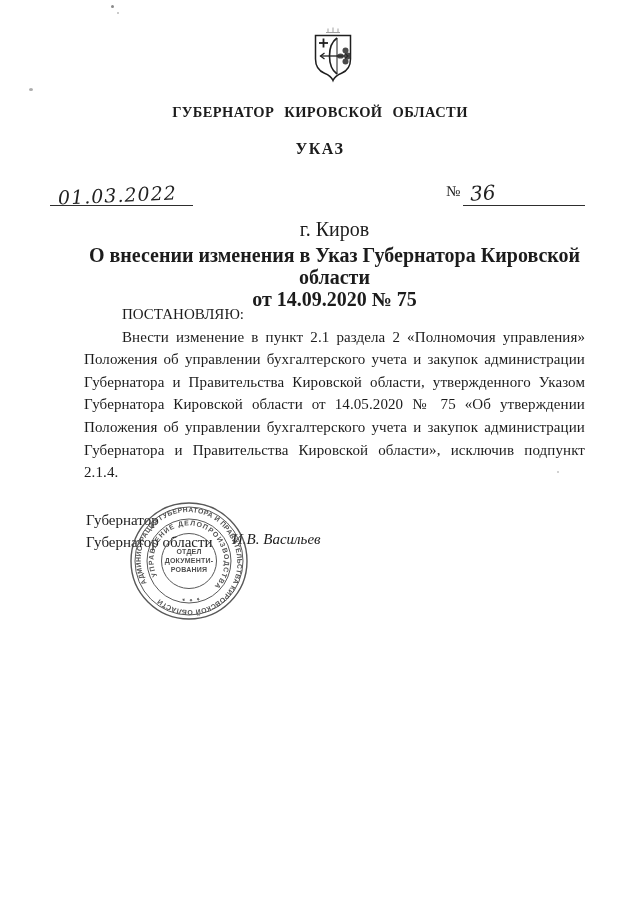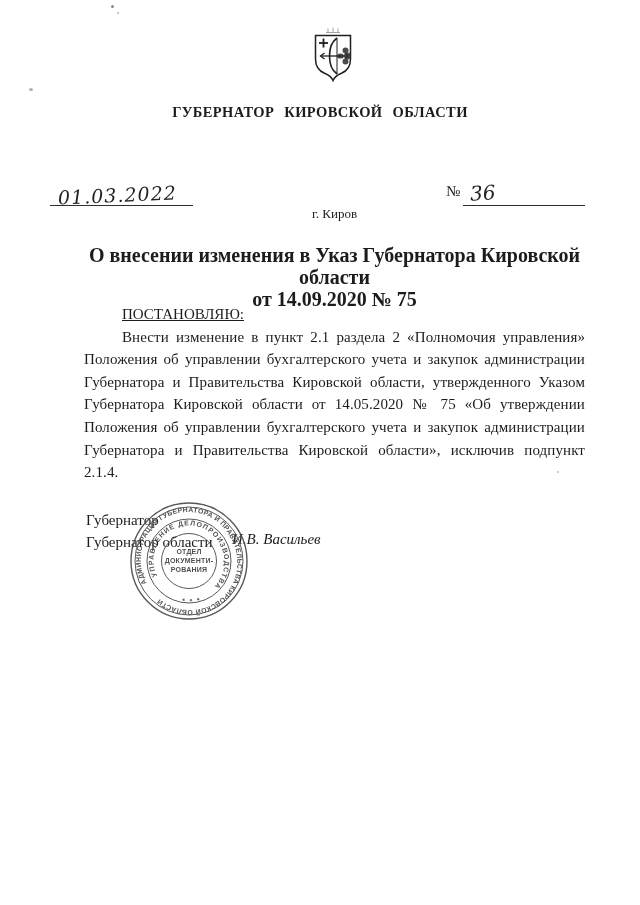--- a/index.html
+++ b/index.html
@@ -15,25 +15,25 @@
   .org-name{left:60px;top:104px;width:520px;font-size:14.5px;font-weight:bold;
     letter-spacing:.4px;word-spacing:6px;}
   .doc-type{left:60px;top:140px;width:520px;font-size:16px;font-weight:bold;letter-spacing:1.5px;}
   .date-field{left:50px;top:179px;width:143px;height:26px;border-bottom:1.6px solid #2e2e2e;}
   .hw{font-family:"DejaVu Serif",serif;font-style:italic;color:#222;}
   .hw-date{position:absolute;left:8px;bottom:-1px;font-size:19px;transform:rotate(-2.5deg);
     letter-spacing:1px;white-space:nowrap;}
   .no-label{left:446px;top:183px;font-size:15px;}
   .number-field{left:463px;top:179px;width:122px;height:26px;border-bottom:1.6px solid #2e2e2e;}
   .hw-num{position:absolute;left:7px;bottom:0px;font-size:20px;transform:rotate(-4deg);}
-  .city{left:84px;top:206px;width:501px;font-size:13px;font-family:Liberation Serif, serif;}
+  .city{left:84px;top:218px;width:501px;font-size:20px;font-family:Liberation Serif, serif;}
   
   .title{left:84px;top:244px;width:501px;font-size:20px;font-weight:bold;line-height:22px;}
   .body-block{left:84px;top:303px;width:501px;font-size:15px;line-height:22.6px;}
-  .resolution{text-indent:38px;text-decoration:underline;}
+  .resolution{text-indent:38px;}
   .para{text-indent:38px;text-align:justify;letter-spacing:.1px;}
   
   .sig-pos{left:86px;top:509px;font-size:15px;line-height:22.4px;}
   .sig-name{left:232px;top:531px;font-size:15px;font-style:italic;}
   
   .stamp{left:127px;top:499px;width:124px;height:124px;opacity:.92;}
   .stamp svg{width:100%;height:100%;}
   .stamp circle{fill:none;stroke:#4a4a4a;}
   .ring-text{font-family:"Liberation Sans",sans-serif;font-size:6.9px;font-weight:bold;
     fill:#454545;letter-spacing:.3px;}
@@ -86,20 +86,21 @@
       <g fill="#2b2b2b" opacity=".85">
         <circle cx="33.5" cy="24.5" r="3"></circle>
         <circle cx="35.5" cy="30" r="3.4"></circle>
         <circle cx="33.5" cy="35.5" r="3"></circle>
         <ellipse cx="28.5" cy="30" rx="3.4" ry="2.6"></ellipse>
       </g>
     </svg>
   </div>
 
   <div class="abs org-name center">ГУБЕРНАТОР КИРОВСКОЙ ОБЛАСТИ</div>
+  <div class="abs doc-type center">УКАЗ</div>
 
   <div class="abs date-field">
     <span class="hw hw-date">01.03.2022</span>
   </div>
   <div class="abs no-label">№</div>
   <div class="abs number-field">
     <span class="hw hw-num">36</span>
   </div>
   <div class="abs city center">г. Киров</div>
 

